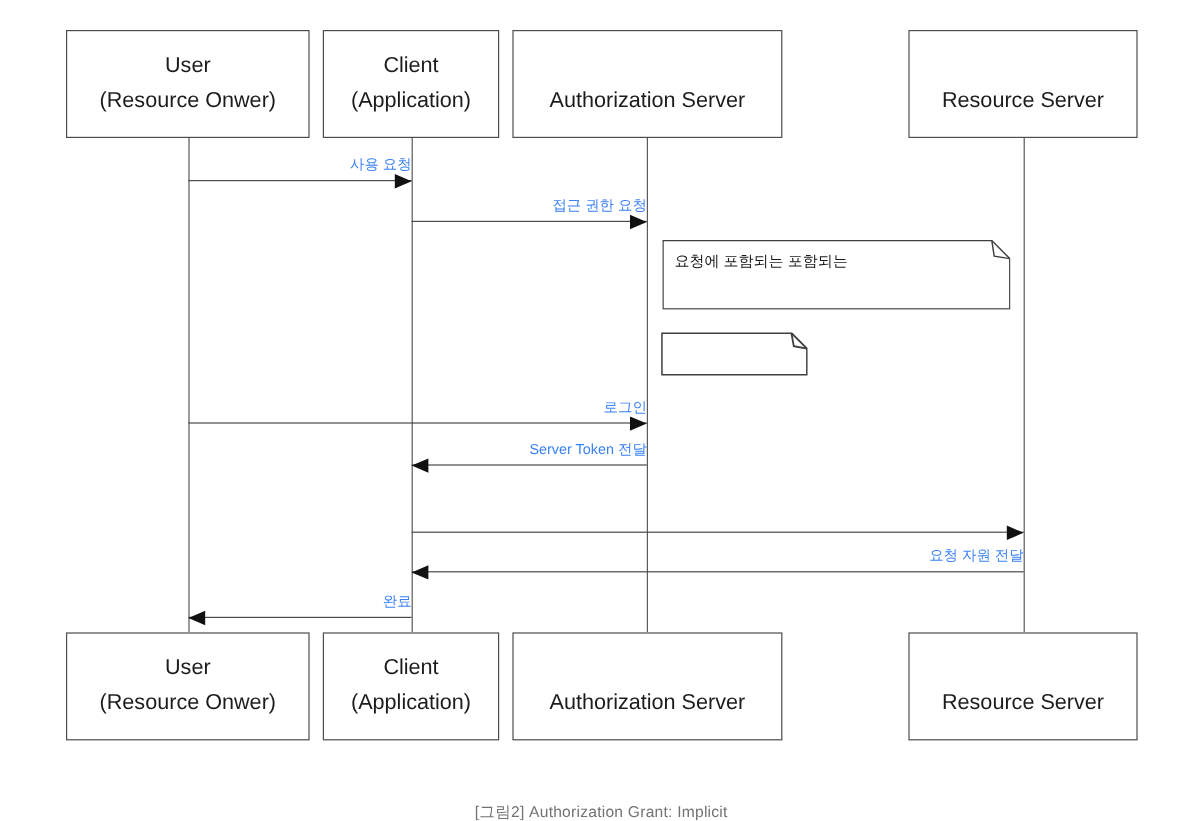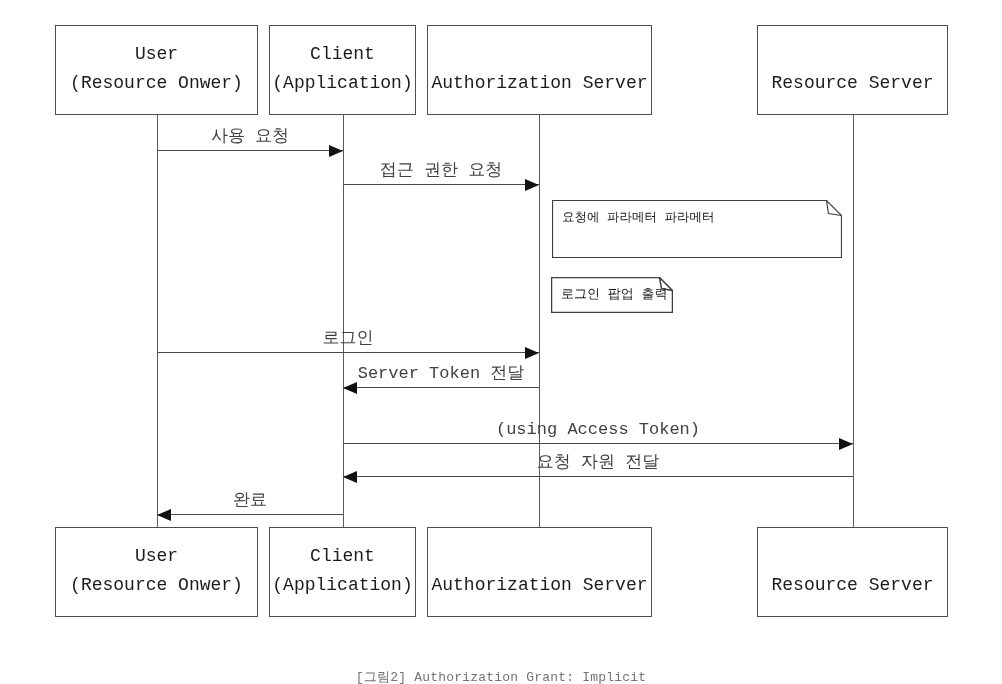--- a/index.html
+++ b/index.html
@@ -1,39 +1,39 @@
 <!DOCTYPE html>
 <html><head>
 <meta charset="utf-8">
 <style>
   html,body{margin:0;padding:0;background:#ffffff;}
   .stage{
     position:relative;width:1002px;height:684px;background:#ffffff;overflow:hidden;
-    font-family:Liberation Mono, monospace;color:#1c1c1c;
+    font-family:Liberation Sans, sans-serif;color:#1c1c1c;
   }
   
   .actor{
     position:absolute;height:90px;box-sizing:border-box;
     background:#ffffff;border:1px solid #4d4d4d;
     display:flex;flex-direction:column;justify-content:flex-end;align-items:center;
     padding-bottom:16px;font-size:18px;line-height:29px;text-align:center;
   }
   
   .lifeline{
     position:absolute;top:115px;height:412px;width:1px;background:#5a5a5a;
   }
   
   .msg{position:absolute;height:0;}
   .mline{position:absolute;left:0;right:0;top:0;height:1.4px;background:#4a4a4a;}
   .ahead{position:absolute;width:0;height:0;top:-5px;}
   .ahead.right{right:0;border-top:6px solid transparent;border-bottom:6px solid transparent;border-left:14px solid #111111;}
   .ahead.left{left:0;border-top:6px solid transparent;border-bottom:6px solid transparent;border-right:14px solid #111111;}
   .mlbl{
-    position:absolute;left:0;right:0;bottom:3px;text-align:center;
-    font-size:17px;line-height:20px;color:#404040;white-space:nowrap;
+    position:absolute;left:0;right:0;bottom:3px;text-align:right;
+    font-size:12px;line-height:20px;color:#3b82f6;white-space:nowrap;
   }
   
   .note{position:absolute;}
   .note svg{position:absolute;left:0;top:0;}
   .note-text{
     position:relative;z-index:1;padding:8px 10px 0 10px;
     font-size:12.5px;line-height:21px;color:#161616;white-space:nowrap;
   }
   .note-text.single{padding-top:7px;font-size:13px;}
   
@@ -78,51 +78,47 @@
     <div class="ahead right"></div>
     <div class="mlbl">접근 권한 요청</div>
   </div>
 
   <div class="note" style="left:552px;top:200px;width:290px;height:58px;">
     <svg width="290" height="58" viewBox="0 0 290 58">
       <path d="M0.5,0.5 L274.5,0.5 L289.5,15.5 L289.5,57.5 L0.5,57.5 Z" fill="#ffffff" stroke="#3f3f3f" stroke-width="1.2"></path>
       <path d="M274.5,0.5 L276.5,13.5 L289.5,15.5" fill="none" stroke="#3f3f3f" stroke-width="1.2"></path>
     </svg>
     <div class="note-text">
-      <div>요청에 파라메터 파라메터</div>
+      <div>요청에 포함되는 포함되는</div>
     </div>
   </div>
 
   <div class="note" style="left:551px;top:277px;width:122px;height:36px;">
     <svg width="122" height="36" viewBox="0 0 122 36">
       <path d="M0.5,0.5 L108.5,0.5 L121.5,13.5 L121.5,35.5 L0.5,35.5 Z" fill="#ffffff" stroke="#3f3f3f" stroke-width="1.5"></path>
       <path d="M108.5,0.5 L110.5,11.5 L121.5,13.5" fill="none" stroke="#3f3f3f" stroke-width="1.5"></path>
     </svg>
-    <div class="note-text single">
-      <div>로그인 팝업 출력</div>
-    </div>
   </div>
 
   <div class="msg" style="left:157px;top:352px;width:382px;">
     <div class="mline"></div>
     <div class="ahead right"></div>
     <div class="mlbl">로그인</div>
   </div>
 
   <div class="msg" style="left:343px;top:387px;width:196px;">
     <div class="mline"></div>
     <div class="ahead left"></div>
     <div class="mlbl">Server Token 전달</div>
   </div>
 
   <div class="msg" style="left:343px;top:443px;width:510px;">
     <div class="mline"></div>
     <div class="ahead right"></div>
     <div class="mlbl">
-      <div>(using Access Token)</div>
     </div>
   </div>
 
   <div class="msg" style="left:343px;top:476px;width:510px;">
     <div class="mline"></div>
     <div class="ahead left"></div>
     <div class="mlbl">요청 자원 전달</div>
   </div>
 
   <div class="msg" style="left:157px;top:514px;width:186px;">

